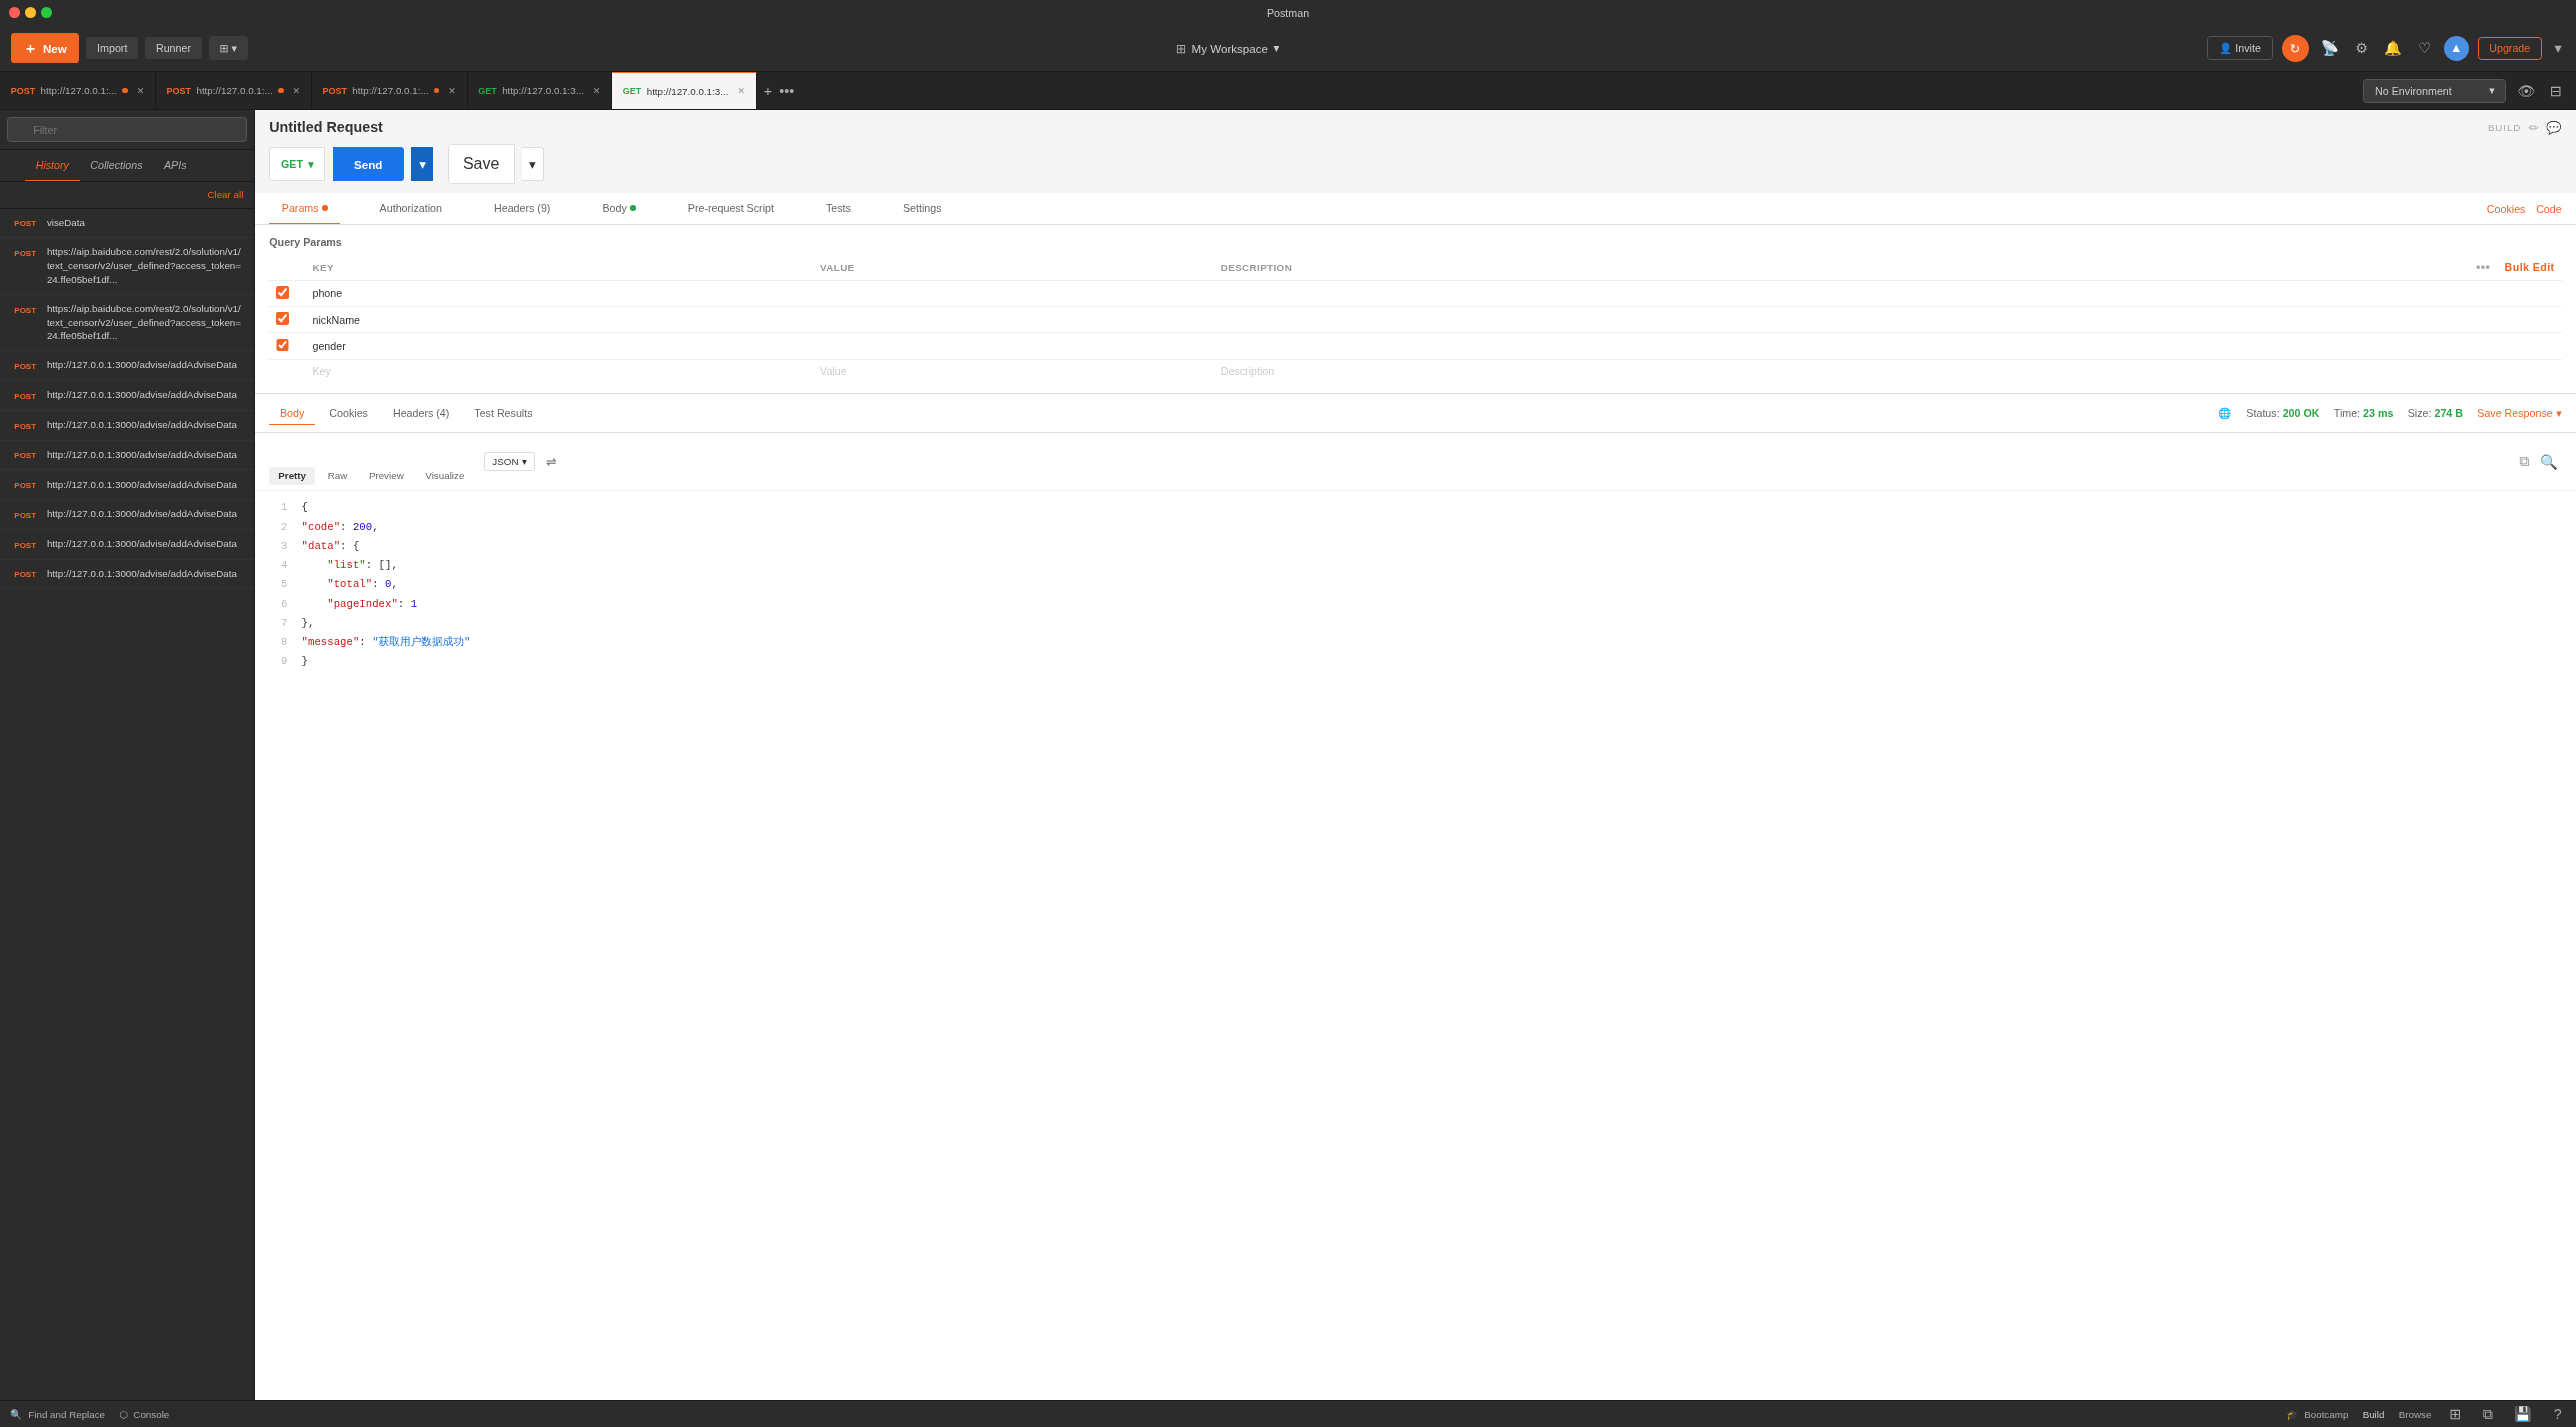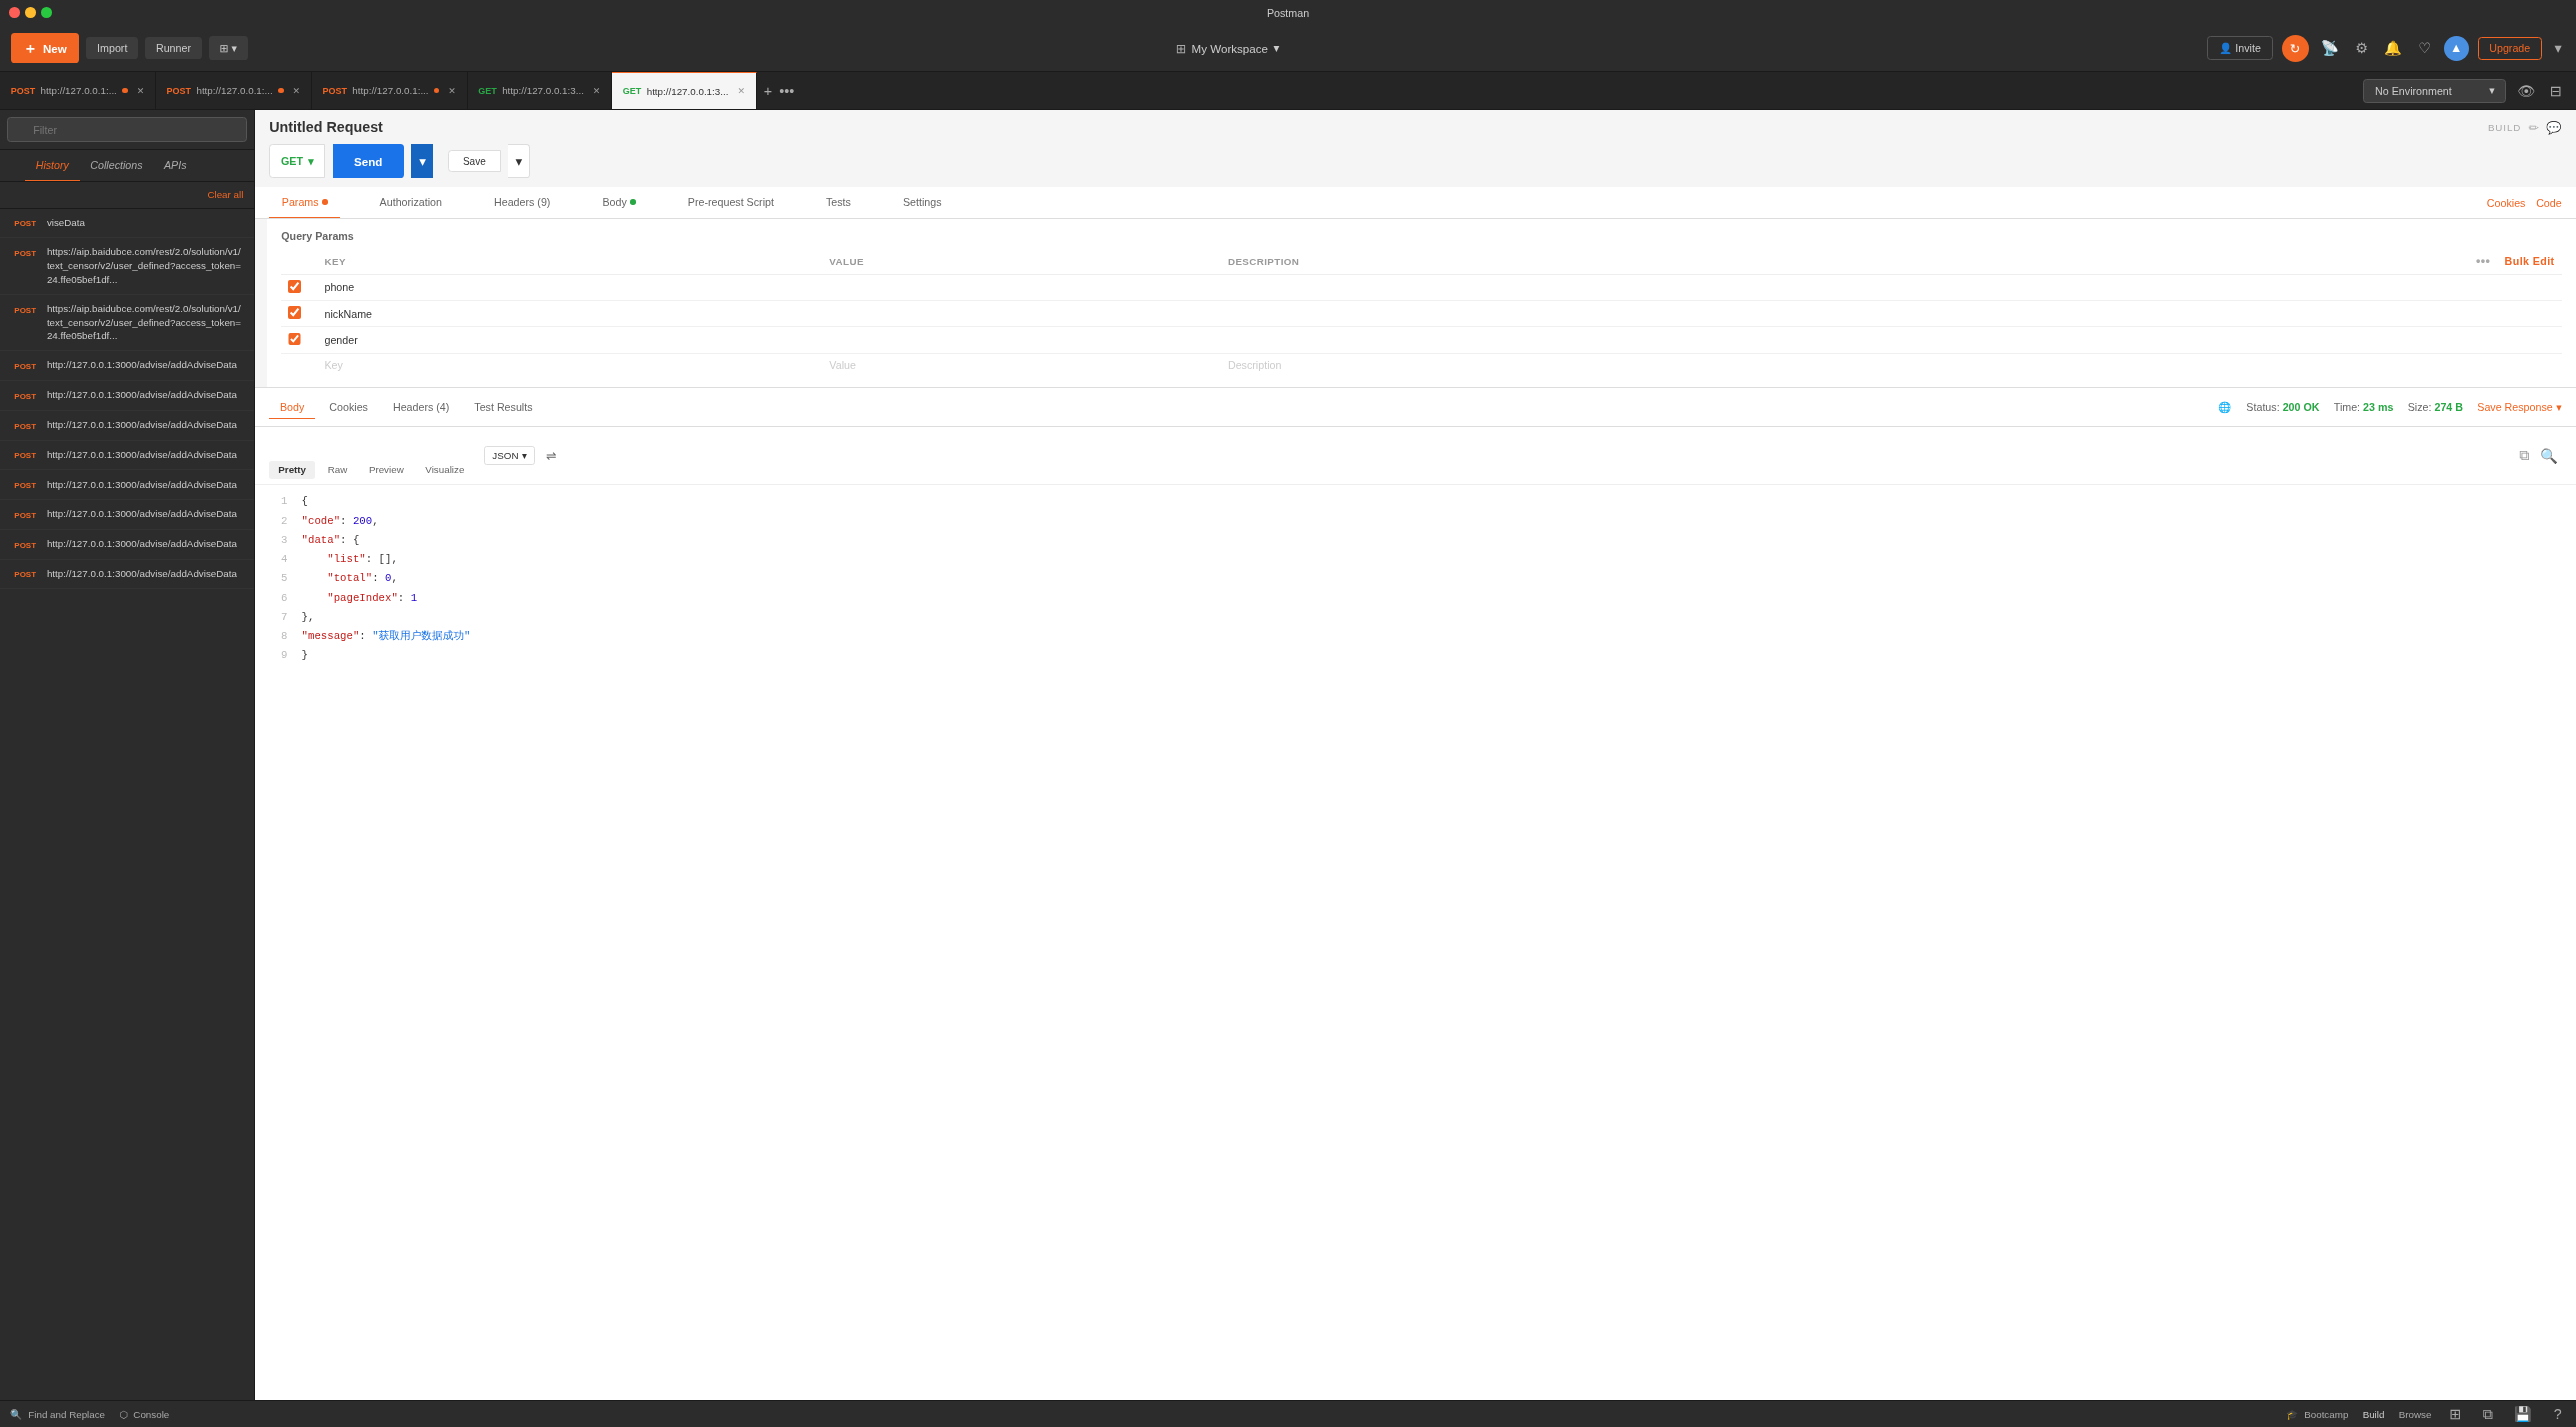--- a/index.html
+++ b/index.html
@@ -63,34 +63,34 @@
     .request-title-bar { display: flex; align-items: center; justify-content: space-between; padding: 9px 14.3px 0; }
     .request-title { font-size: 14.3px; font-weight: 600; color: #333; }
     .build-label { font-size: 9.8px; color: #aaa; letter-spacing: 0.9px; display: flex; align-items: center; gap: 7.2px; }
     .build-label button { background: transparent; border: none; cursor: pointer; color: #aaa; font-size: 12.5px; }
 
     
     .url-bar { display: flex; align-items: center; padding: 9px 14.3px; gap: 7.2px; }
     .method-select { background: white; border: 0.9px solid #ddd; border-radius: 3.6px 0 0 3.6px; padding: 7.2px 10.7px; font-size: 10.7px; font-weight: 600; color: #28a745; cursor: pointer; display: flex; align-items: center; gap: 5.4px; height: 34px; }
     .send-btn { background: #1a73e8; color: white; border: none; border-radius: 0 3.6px 3.6px 0; padding: 0 21.5px; height: 34px; font-size: 11.6px; font-weight: 600; cursor: pointer; display: flex; align-items: center; gap: 0; }
     .send-dropdown { background: #1565c0; color: white; border: none; border-left: 0.9px solid #1565c0; border-radius: 0; padding: 0 7.2px; height: 34px; cursor: pointer; }
-    .save-btn { background: white; border: 0.9px solid #ddd; border-radius: 3.6px 0 0 3.6px; padding: 0 14.3px; height: 22px; font-size: 10px; color: #333; cursor: pointer; margin-left: 7.2px; }
+    .save-btn { background: white; border: 0.9px solid #ddd; border-radius: 3.6px 0 0 3.6px; padding: 0 14.3px; height: 40px; font-size: 16px; color: #333; cursor: pointer; margin-left: 7.2px; }
     .save-dropdown { background: white; border: 0.9px solid #ddd; border-left: none; border-radius: 0 3.6px 3.6px 0; padding: 0 7.2px; height: 34px; cursor: pointer; color: #333; }
 
     
     .req-tabs { display: flex; align-items: center; padding: 0 14.3px; border-bottom: 0.9px solid #ddd; background: white; justify-content: space-between; }
     .req-tab { padding: 9px 12.5px; font-size: 10.7px; color: #666; cursor: pointer; border-bottom: 1.8px solid transparent; white-space: nowrap; display: flex; align-items: center; gap: 3.6px; }
     .req-tab.active { color: #f26522; border-bottom-color: #f26522; }
     .req-tab-dot { width: 5.4px; height: 5.4px; border-radius: 50%; background: #28a745; }
     .req-tab-dot.orange { background: #f26522; }
     .cookies-code { display: flex; gap: 10.7px; }
     .cookies-code a { font-size: 10.7px; color: #f26522; cursor: pointer; text-decoration: none; }
 
     
-    .params-section { background: white; padding: 10.7px 14.3px; margin-left: 12px; }
+    .params-section { background: white; padding: 10.7px 14.3px; }
     .params-label { font-size: 10.7px; color: #666; margin-bottom: 7.2px; font-weight: 600; }
     .params-table { width: 100%; border-collapse: collapse; }
     .params-table th { text-align: left; font-size: 9.8px; color: #999; padding: 5.4px 7.2px; border-bottom: 0.9px solid #eee; font-weight: 600; letter-spacing: 0.4px; }
     .params-table td { padding: 5.4px 7.2px; border-bottom: 0.9px solid #f0f0f0; vertical-align: middle; }
     .params-table tr:last-child td { border-bottom: none; }
     .key-cell { display: flex; align-items: center; gap: 7.2px; }
     .param-key { font-size: 10.7px; color: #333; }
     .param-value { font-size: 10.7px; color: #999; }
     .param-desc { font-size: 10.7px; color: #999; }
     .checkbox { width: 12.5px; height: 12.5px; accent-color: #f26522; }

